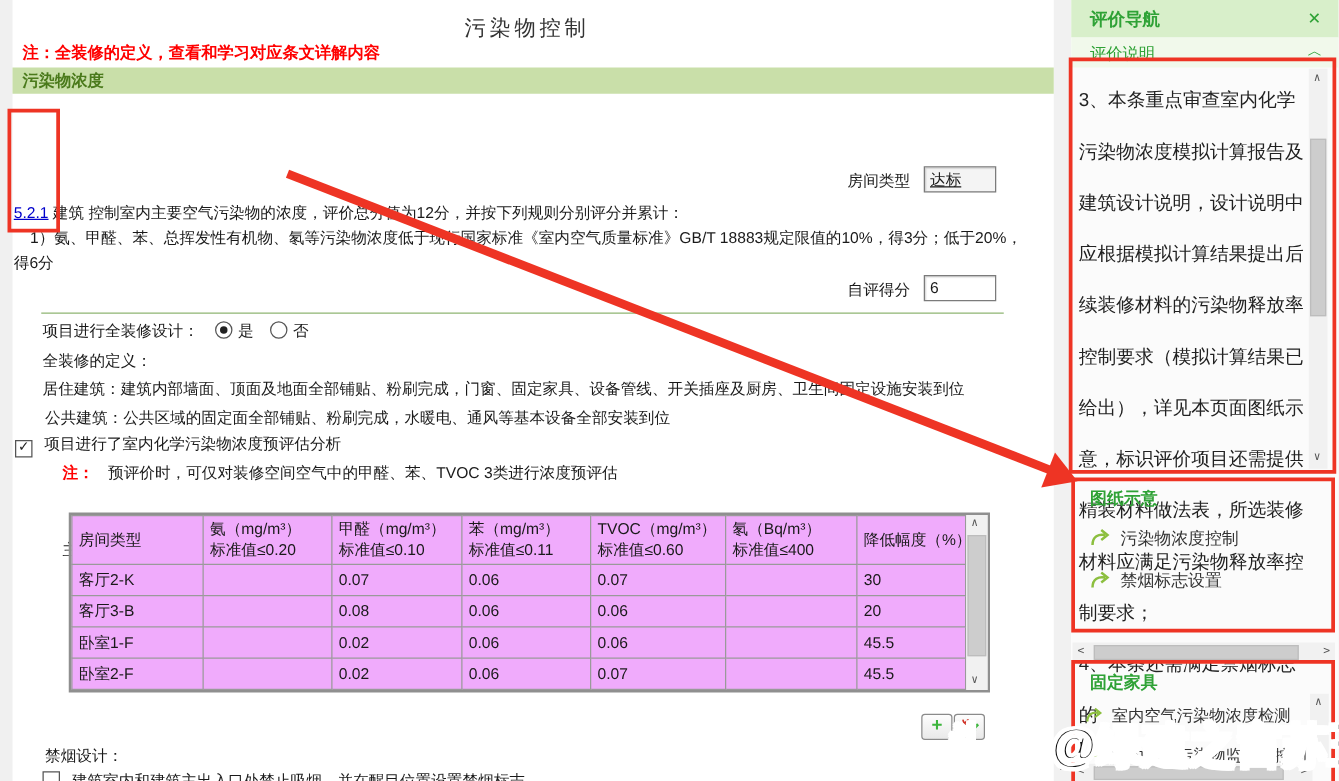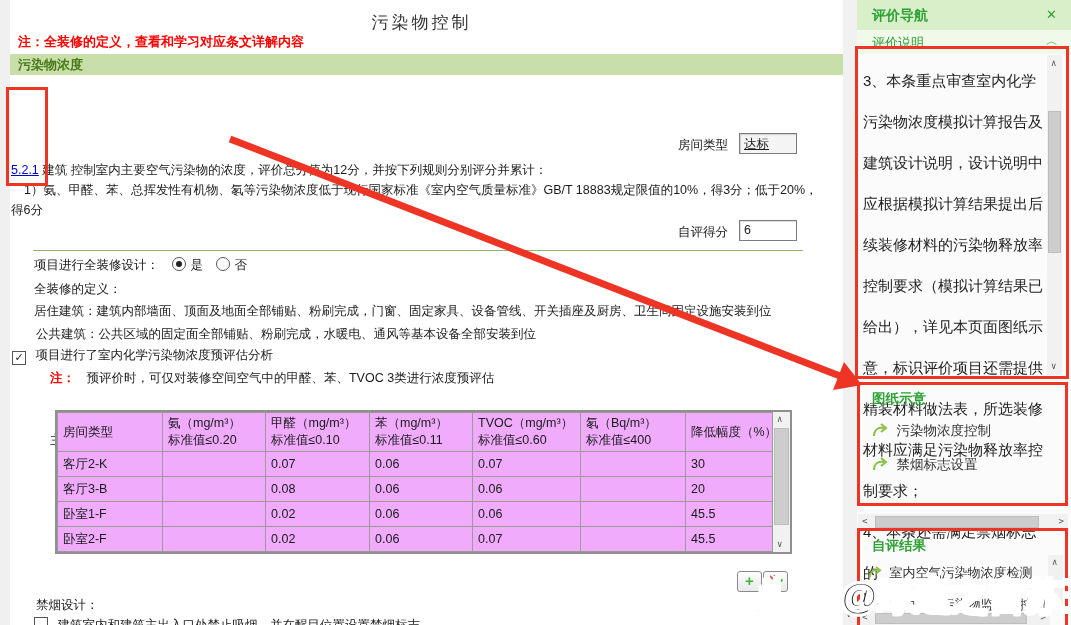--- a/index.html
+++ b/index.html
@@ -214,21 +214,21 @@
       </svg>
     <span class="sb-item" style="vertical-align:3px;margin-left:4px;">禁烟标志设置</span>
   </div>
 
   <div class="abs track" style="left:858px;top:514px;width:210px;height:15px;">
     <span class="sarrow" style="position:absolute;left:4px;top:3px;">&lt;</span>
     <div class="thumb" style="position:absolute;left:17px;top:2px;width:162px;height:10px;"></div>
     <span class="sarrow" style="position:absolute;right:4px;top:3px;">&gt;</span>
   </div>
 
-  <div class="abs green nowrap" style="left:872px;top:537px;font-weight:bold;font-size:13.5px;">自评结果</div>
+  <div class="abs green nowrap" style="left:872px;top:537px;font-weight:bold;font-size:13.5px;">固定家具</div>
   <div class="abs" style="left:868px;top:564px;">
     <svg width="15" height="13" viewBox="0 0 17 15">
         <path d="M2 13 C2 6 7 4 12 5 M9 1 L14 5 L9 9" fill="none" stroke="#8cbf3f" stroke-width="2"></path>
       </svg>
     <span class="sb-item" style="font-size:13px;vertical-align:2px;margin-left:3px;">室内空气污染物浓度检测</span>
   </div>
   <div class="abs" style="left:868px;top:596px;">
     <svg width="15" height="13" viewBox="0 0 17 15">
         <path d="M2 13 C2 6 7 4 12 5 M9 1 L14 5 L9 9" fill="none" stroke="#8cbf3f" stroke-width="2"></path>
       </svg>

